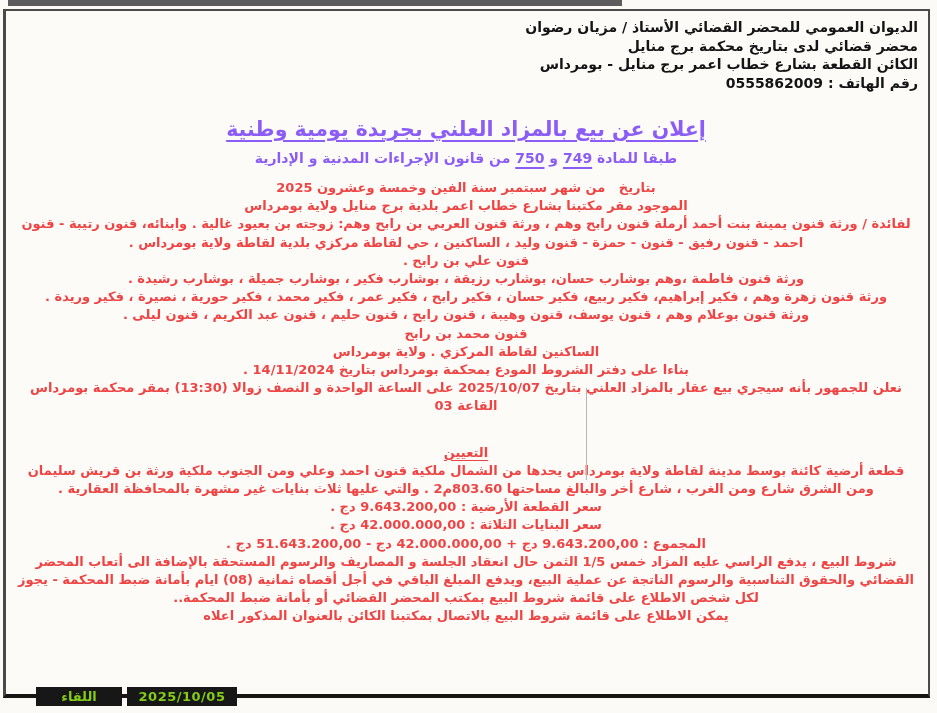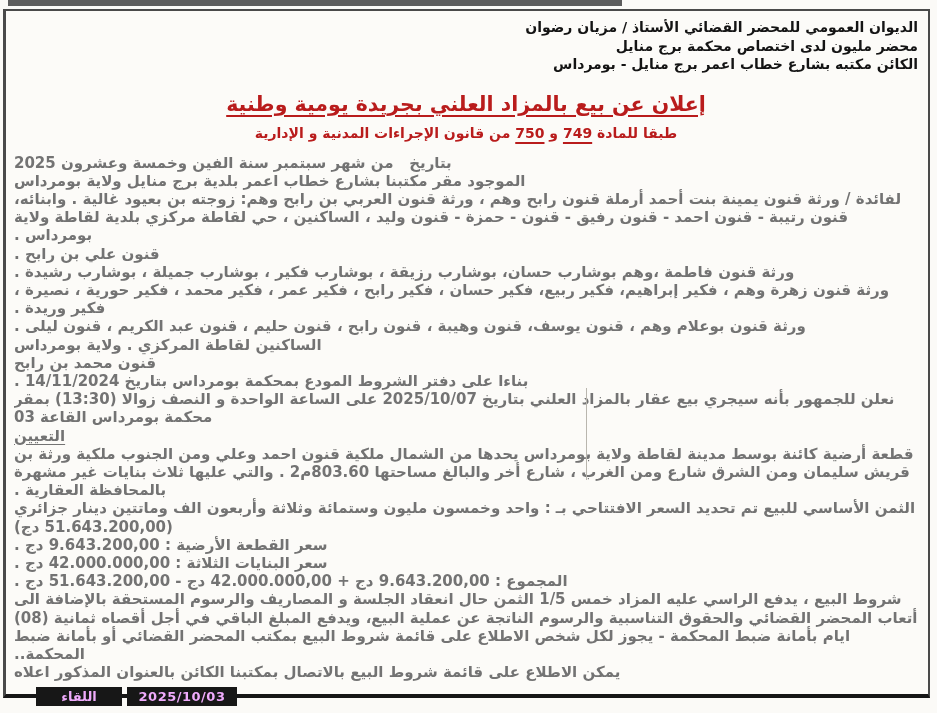--- a/index.html
+++ b/index.html
@@ -25,89 +25,92 @@
     border-bottom:4px solid #161616;
     background:#fcfbf8;
     padding:7px 10px 2px 8px;
     direction:rtl;
     overflow:hidden;
   }
 
   .office { text-align:right; font-weight:bold; font-size:14px; line-height:18.5px; color:#141414; }
   .office .num { letter-spacing:0.5px; }
 
-  .title { text-align:center; font-weight:bold; color:#b91c1c; margin-top:16px; }
+  .title { text-align:center; font-weight:bold; color:#8b5cf6; margin-top:23px; }
   .title .t1 { font-size:20.5px; line-height:28px; text-decoration:underline; text-underline-offset:4px; text-decoration-thickness:2px; }
   .title .t2 { font-size:14px; line-height:28px; margin-top:1px; }
   .title .t2 .u { text-decoration:underline; text-underline-offset:4px; text-decoration-thickness:2px; }
 
   .bodytext {
     margin-top:7px;
-    font-size:15px; font-weight:bold;
+    font-size:13px; font-weight:bold;
     line-height:18.2px;
-    text-align:left;
-    color:#737373;
+    text-align:center;
+    color:#ef4444;
     overflow:hidden;
   }
   .bodytext .para { margin:0; }
-  .bodytext .para.emph { text-decoration:underline; text-underline-offset:3px; }
+  .bodytext .para.emph { text-decoration:underline; text-underline-offset:3px;margin-top:28px; }
 
   .scan-line { position:absolute; left:586px; top:388px; width:1px; height:92px; background:#b9b6ae; }
 
   .badge {
     position:absolute; bottom:7px; height:19px;
-    background:#171717; color:#f0abfc;
+    background:#171717; color:#84cc16;
     font-weight:bold; font-size:13px; line-height:19px;
     text-align:center; padding:0 6px;
   }
   .badge-news { left:36px; width:86px; }
   .badge-date { left:127px; width:110px; letter-spacing:0.5px; font-family:"DejaVu Sans", sans-serif; }
 </style>
 </head>
 <body>
 
 <div class="page">
 
   <div class="top-strip"></div>
 
   <div class="frame">
 
     <header class="office">
       <div>الديوان العمومي للمحضر القضائي الأستاذ / مزيان رضوان</div>
-      <div>محضر مليون لدى اختصاص محكمة برج منايل</div>
-      <div>الكائن مكتبه بشارع خطاب اعمر  برج منايل - بومرداس</div>
+      <div>محضر قضائي لدى بتاريخ محكمة برج منايل</div>
+      <div>الكائن القطعة بشارع خطاب اعمر  برج منايل - بومرداس</div>
+      <div>
+        <span>رقم الهاتف :</span>
+        <span class="num">0555862009</span>
+      </div>
     </header>
 
     <div class="title">
       <div class="t1">إعلان عن بيع بالمزاد العلني بجريدة يومية وطنية</div>
       <div class="t2"><span>طبقا للمادة </span><span class="u">749</span><span> و </span><span class="u">750</span><span> من قانون الإجراءات المدنية و الإدارية</span></div>
     </div>
 
     <main class="bodytext">
         <div class="para">بتاريخ &nbsp; من شهر سبتمبر سنة الفين وخمسة وعشرون 2025</div>
         <div class="para">الموجود مقر مكتبنا بشارع خطاب اعمر بلدية برج منايل ولاية بومرداس</div>
         <div class="para">لفائدة / ورثة قنون يمينة بنت أحمد أرملة قنون رابح وهم ، ورثة قنون العربي بن رابح وهم: زوجته بن بعيود غالية . وابنائه، قنون رتيبة - قنون احمد - قنون رفيق - قنون - حمزة - قنون وليد ، الساكنين ، حي لقاطة مركزي بلدية لقاطة ولاية بومرداس .</div>
         <div class="para">قنون علي بن رابح .</div>
         <div class="para">ورثة قنون فاطمة ،وهم بوشارب حسان، بوشارب رزيقة ، بوشارب فكير ، بوشارب جميلة ، بوشارب رشيدة .</div>
         <div class="para">ورثة قنون زهرة وهم ، فكير إبراهيم، فكير ربيع، فكير حسان ، فكير رابح ، فكير عمر ، فكير محمد ، فكير حورية ، نصيرة ، فكير وريدة .</div>
         <div class="para">ورثة قنون بوعلام وهم ، قنون يوسف، قنون وهيبة ، قنون رابح ، قنون حليم ، قنون عبد الكريم ، قنون ليلى .</div>
+        <div class="para">قنون محمد بن رابح</div>
         <div class="para">الساكنين لقاطة المركزي . ولاية بومرداس</div>
-        <div class="para">قنون محمد بن رابح</div>
         <div class="para">بناءا على دفتر الشروط المودع بمحكمة بومرداس بتاريخ 14/11/2024 .</div>
         <div class="para">نعلن للجمهور بأنه سيجري بيع عقار بالمزاد العلني بتاريخ 2025/10/07 على الساعة الواحدة و النصف زوالا (13:30) بمقر محكمة بومرداس القاعة 03</div>
         <div class="para emph">التعيين</div>
         <div class="para">قطعة أرضية كائنة بوسط مدينة لقاطة ولاية بومرداس يحدها من الشمال ملكية قنون احمد وعلي ومن الجنوب ملكية ورثة بن قريش سليمان ومن الشرق شارع ومن الغرب ، شارع أخر والبالغ مساحتها 803.60م2 . والتي عليها ثلاث بنايات غير مشهرة بالمحافظة العقارية .</div>
-        <div class="para">الثمن الأساسي للبيع تم تحديد السعر الافتتاحي بـ : واحد وخمسون مليون وستمائة وثلاثة وأربعون الف وماتتين دينار جزائري (51.643.200,00 دج)</div>
         <div class="para">سعر القطعة الأرضية : 9.643.200,00 دج .</div>
         <div class="para">سعر البنايات الثلاثة : 42.000.000,00 دج .</div>
         <div class="para">المجموع : 9.643.200,00 دج + 42.000.000,00 دج - 51.643.200,00 دج .</div>
         <div class="para">شروط البيع ، يدفع الراسي عليه المزاد خمس 1/5 الثمن حال انعقاد الجلسة و المصاريف والرسوم المستحقة بالإضافة الى أتعاب المحضر القضائي والحقوق التناسبية والرسوم الناتجة عن عملية البيع، ويدفع المبلغ الباقي في أجل أقصاه ثمانية (08) ايام بأمانة ضبط المحكمة - يجوز لكل شخص الاطلاع على قائمة شروط البيع بمكتب المحضر القضائي أو بأمانة ضبط المحكمة..</div>
         <div class="para">يمكن الاطلاع على قائمة شروط البيع بالاتصال بمكتبنا الكائن بالعنوان المذكور اعلاه</div>
       </main>
 
   </div>
 
   <div class="scan-line"></div>
 
   <span class="badge badge-news">اللقاء</span>
-  <span class="badge badge-date">2025/10/03</span>
+  <span class="badge badge-date">2025/10/05</span>
 
 </div>
 
 </body></html>

